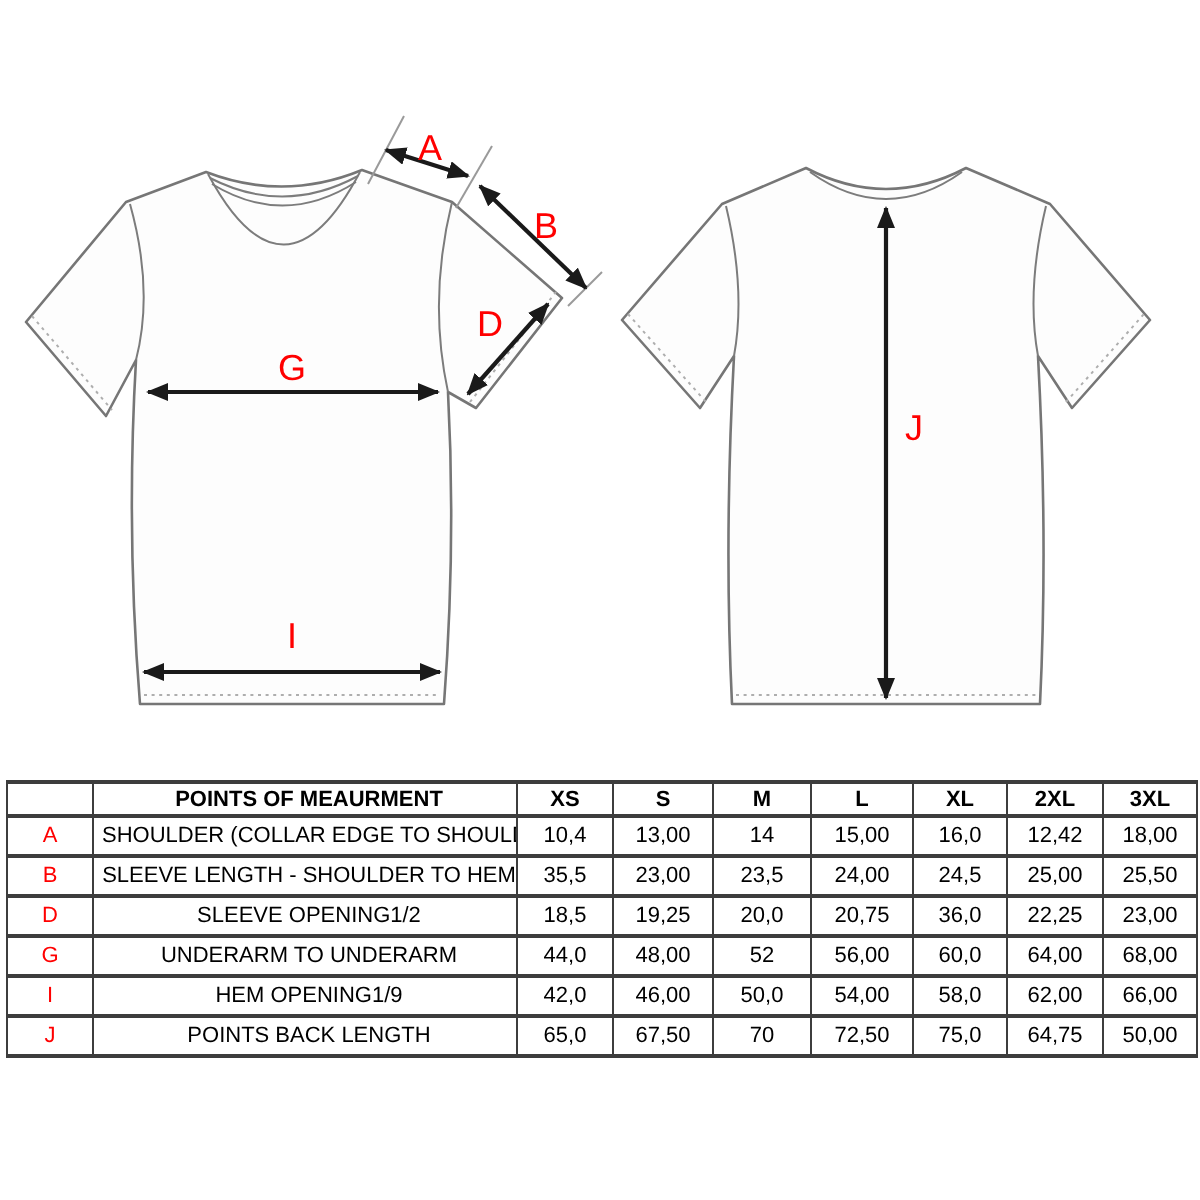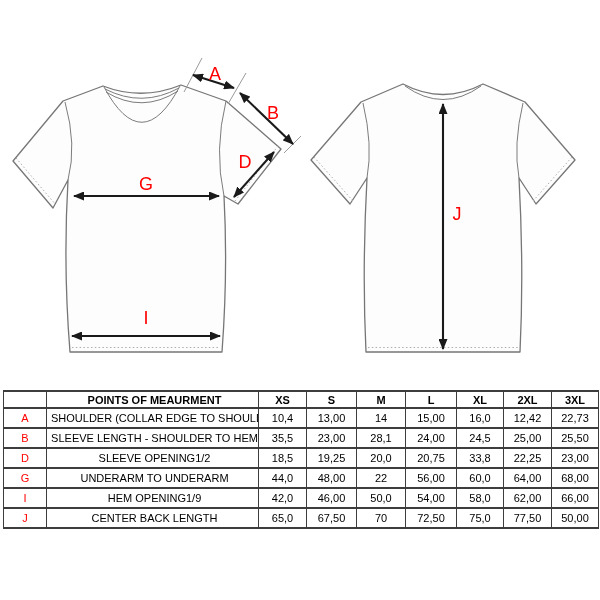--- a/index.html
+++ b/index.html
@@ -119,72 +119,72 @@
     <tbody>
       <tr>
         <td class="cell-key">A</td>
         <td class="cell-name">SHOULDER (COLLAR EDGE TO SHOULDER EDGE)</td>
         <td>10,4</td>
         <td>13,00</td>
         <td>14</td>
         <td>15,00</td>
         <td>16,0</td>
         <td>12,42</td>
-        <td>22,73</td>
+        <td>18,00</td>
       </tr>
       <tr>
         <td class="cell-key">B</td>
         <td class="cell-name">SLEEVE LENGTH - SHOULDER TO HEM</td>
         <td>35,5</td>
         <td>23,00</td>
-        <td>28,1</td>
+        <td>23,5</td>
         <td>24,00</td>
         <td>24,5</td>
         <td>25,00</td>
         <td>25,50</td>
       </tr>
       <tr>
         <td class="cell-key">D</td>
         <td class="cell-name">SLEEVE OPENING1/2</td>
         <td>18,5</td>
         <td>19,25</td>
         <td>20,0</td>
         <td>20,75</td>
-        <td>33,8</td>
+        <td>36,0</td>
         <td>22,25</td>
         <td>23,00</td>
       </tr>
       <tr>
         <td class="cell-key">G</td>
         <td class="cell-name">UNDERARM TO UNDERARM</td>
         <td>44,0</td>
         <td>48,00</td>
-        <td>22</td>
+        <td>52</td>
         <td>56,00</td>
         <td>60,0</td>
         <td>64,00</td>
         <td>68,00</td>
       </tr>
       <tr>
         <td class="cell-key">I</td>
         <td class="cell-name">HEM OPENING1/9</td>
         <td>42,0</td>
         <td>46,00</td>
         <td>50,0</td>
         <td>54,00</td>
         <td>58,0</td>
         <td>62,00</td>
         <td>66,00</td>
       </tr>
       <tr>
         <td class="cell-key">J</td>
-        <td class="cell-name">CENTER BACK LENGTH</td>
+        <td class="cell-name">POINTS BACK LENGTH</td>
         <td>65,0</td>
         <td>67,50</td>
         <td>70</td>
         <td>72,50</td>
         <td>75,0</td>
-        <td>77,50</td>
+        <td>64,75</td>
         <td>50,00</td>
       </tr>
     </tbody>
   </table>
 </div>
 
 </body></html>

